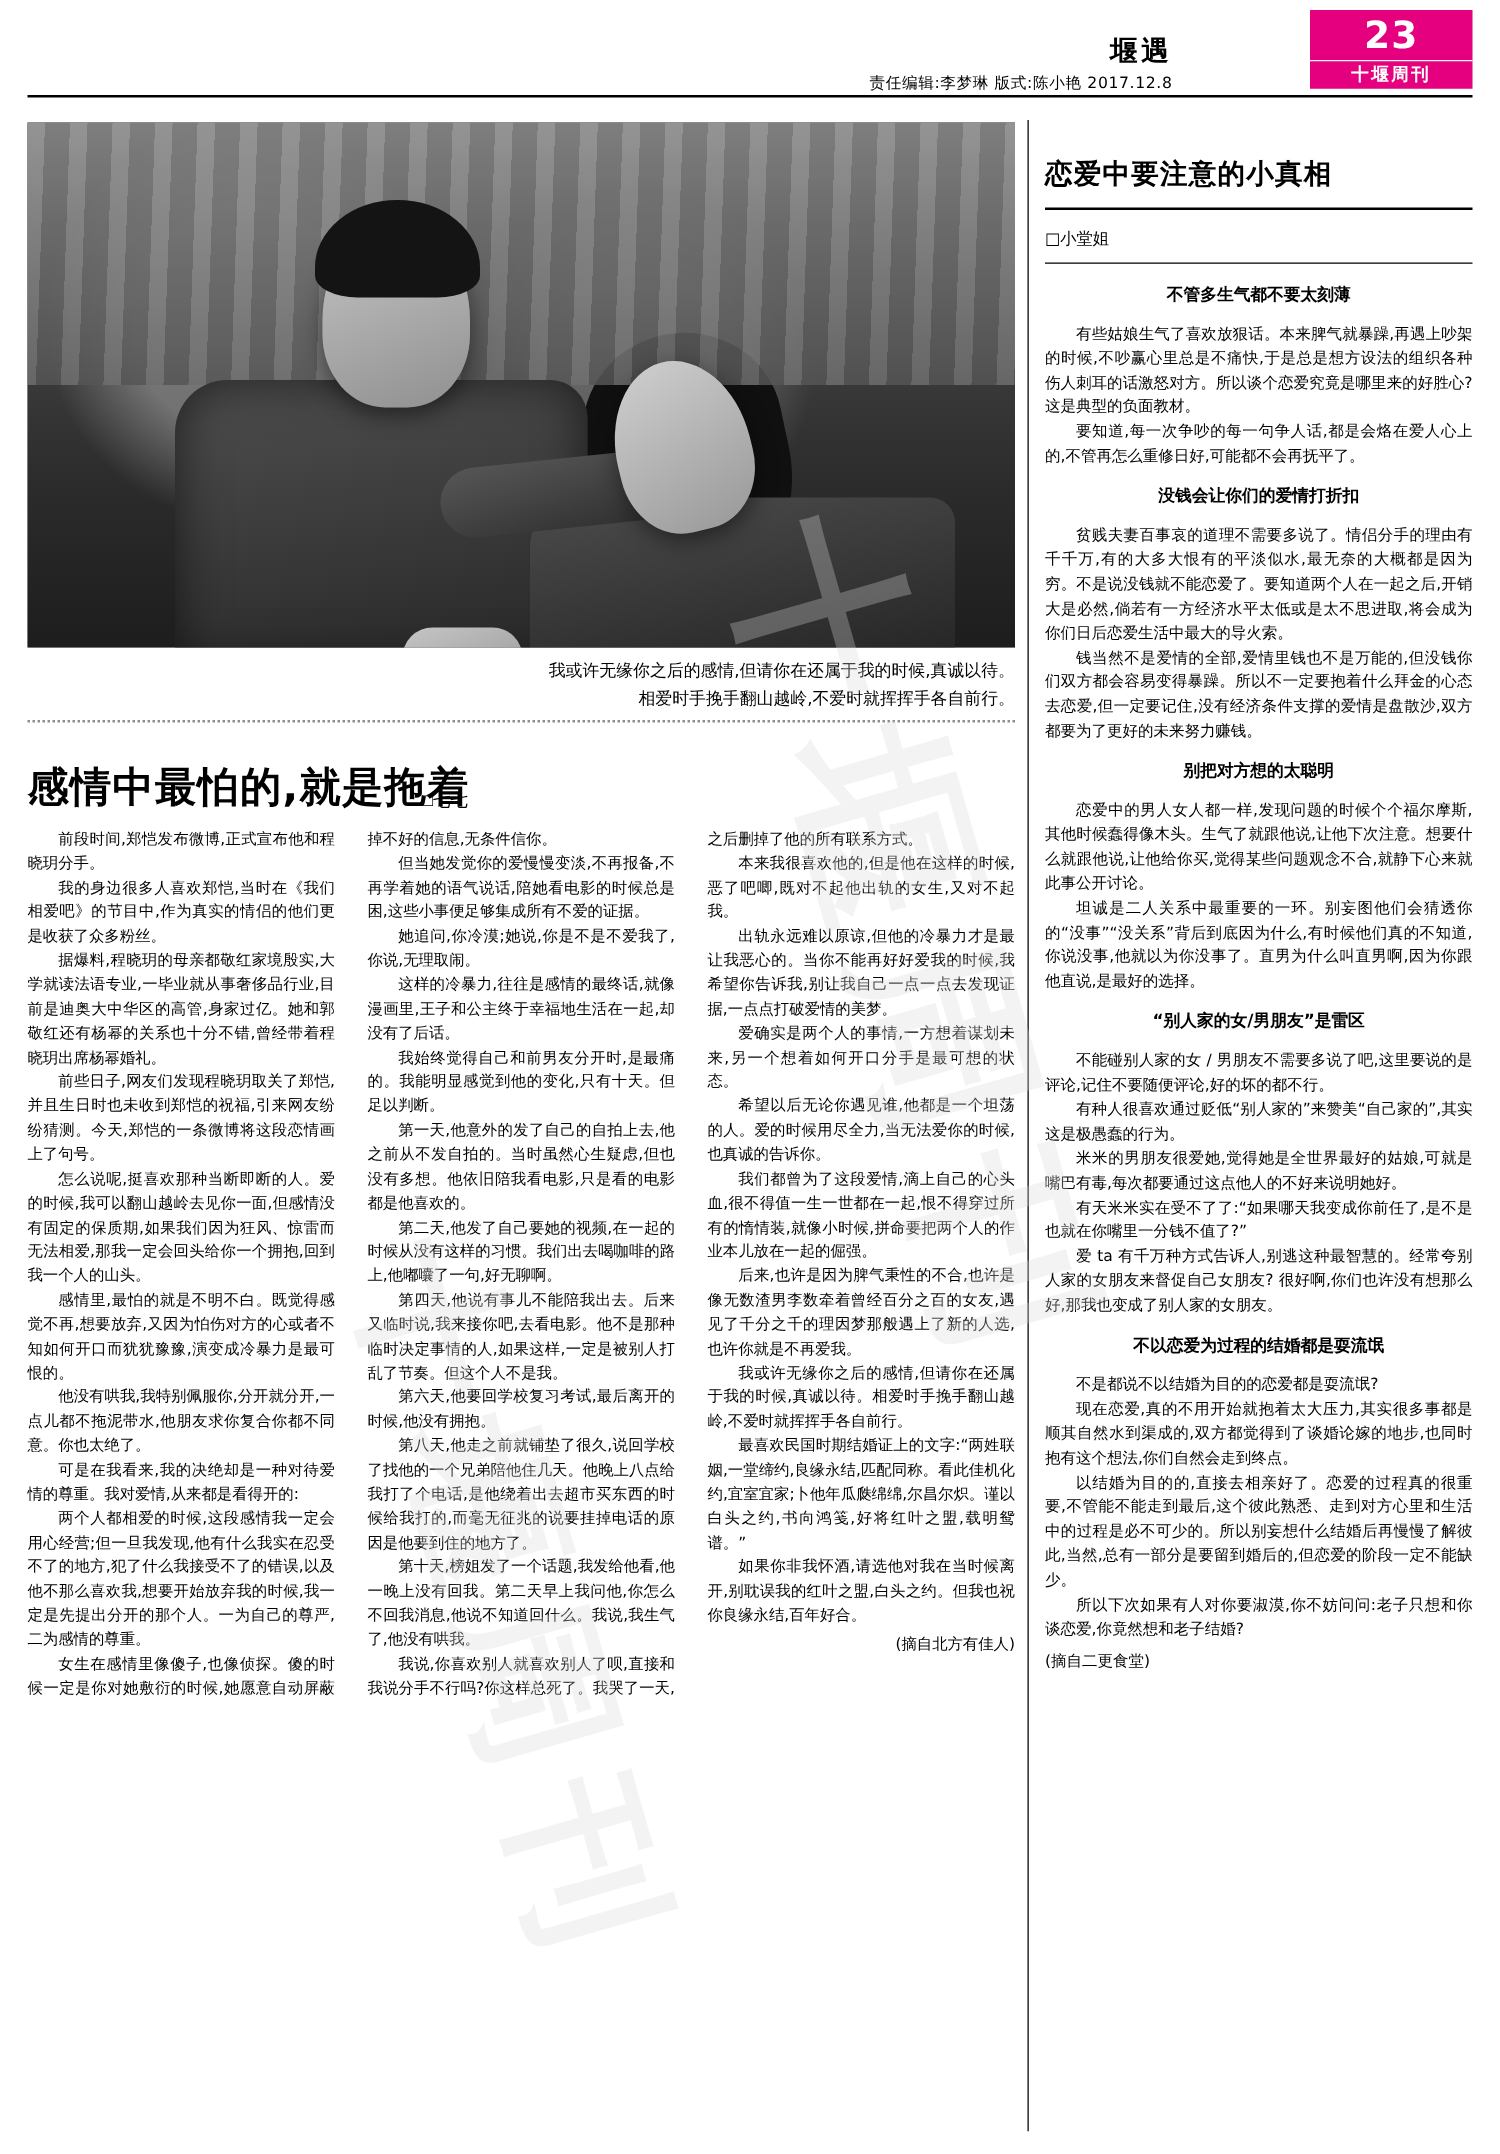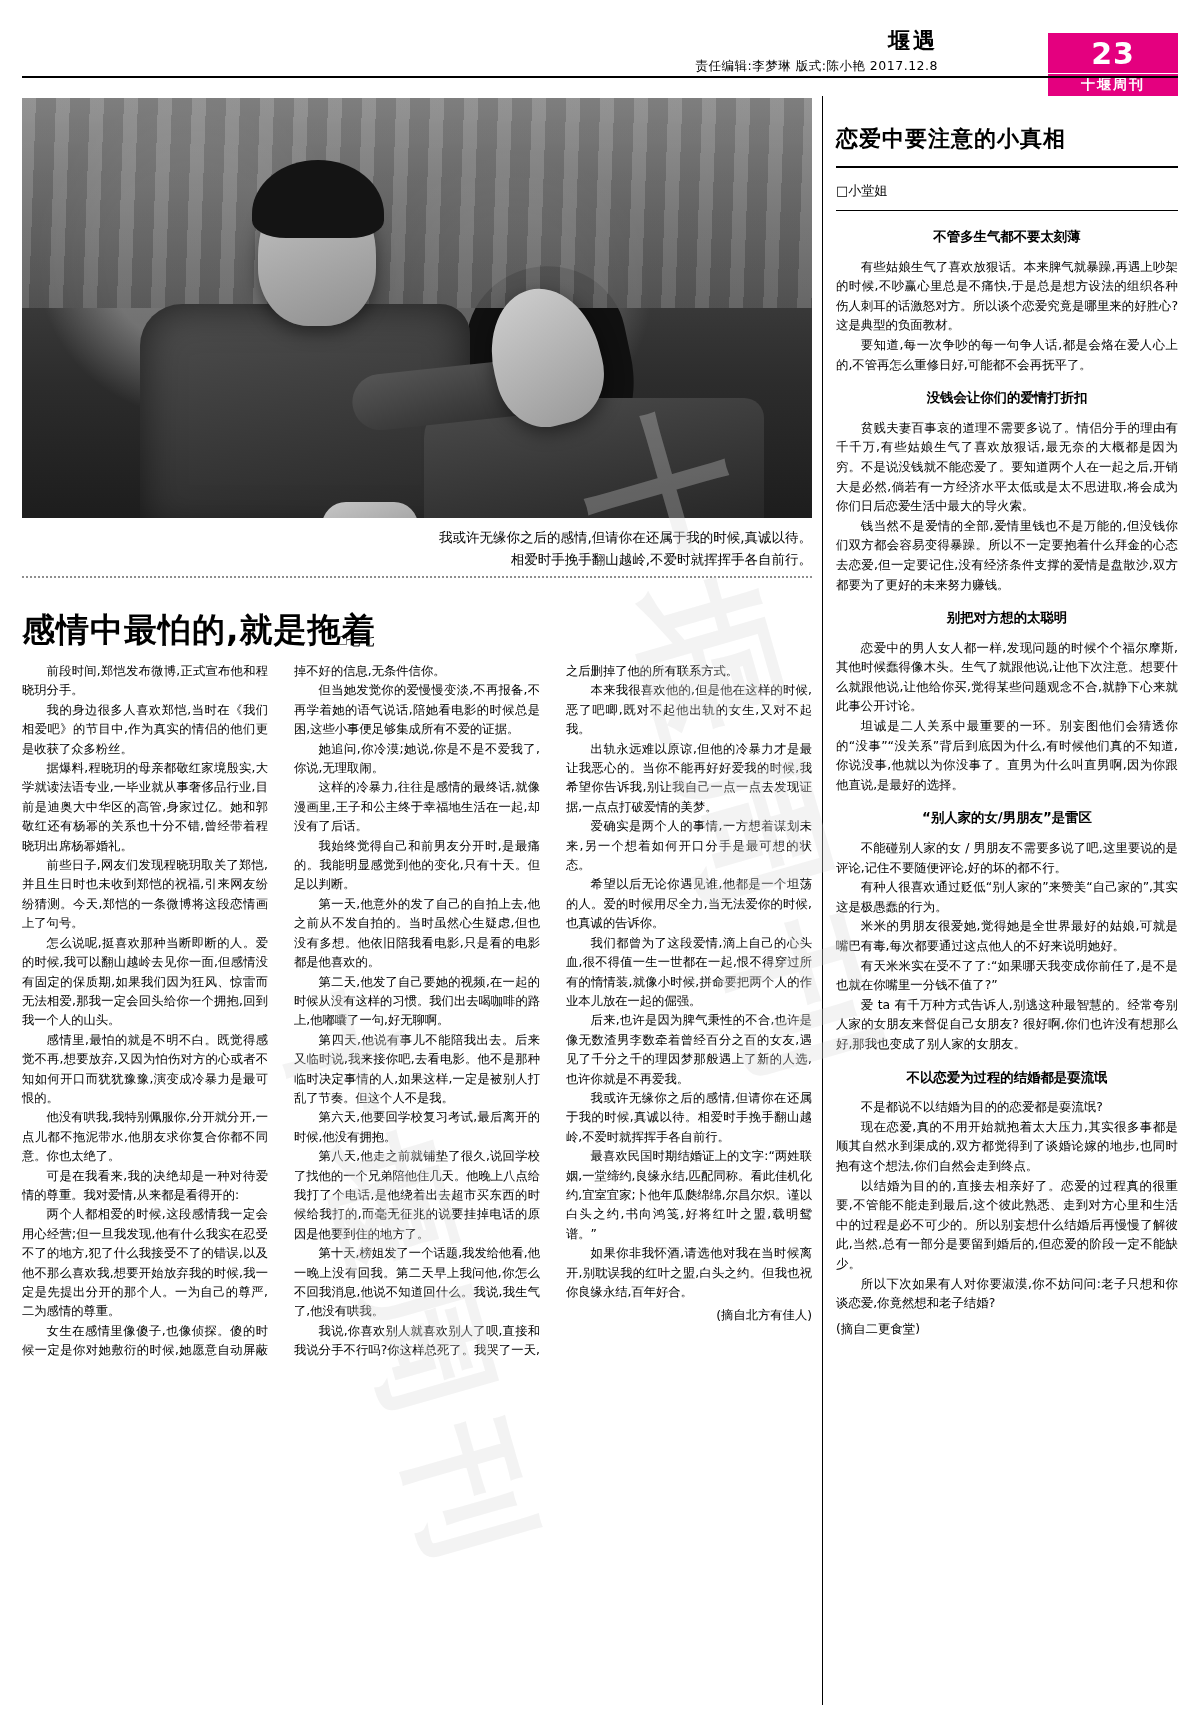--- a/index.html
+++ b/index.html
@@ -26,21 +26,21 @@
     font-family:"DejaVu Sans", sans-serif;
   }
   .mast-credits {
     position:absolute; right:262px; top:58px;
     font-size:12.5px; letter-spacing:0.5px;
     white-space:nowrap;
     font-family:"DejaVu Sans", sans-serif;
   }
   .mast-badge {
     position:absolute; right:22px; top:8px;
-    width:130px; height:60px;margin-top:25px;
+    width:130px; height:60px;
   }
   .mast-badge .num {
     width:130px; height:40px;
     background:#e4007f;
     color:#fff;
     font-family:"DejaVu Sans", sans-serif;
     font-size:30px; font-weight:bold;
     display:flex; align-items:center; justify-content:center;
     letter-spacing:1px;
   }
@@ -305,21 +305,21 @@
   <div class="right-col">
     <div class="r-title">恋爱中要注意的小真相</div>
     <div class="r-rule"></div>
     <div class="r-byline">□小堂姐</div>
     <div class="r-rule2"></div>
     <div class="r-body" id="right-body">
         <h3>不管多生气都不要太刻薄</h3>
         <p>有些姑娘生气了喜欢放狠话。本来脾气就暴躁,再遇上吵架的时候,不吵赢心里总是不痛快,于是总是想方设法的组织各种伤人刺耳的话激怒对方。所以谈个恋爱究竟是哪里来的好胜心? 这是典型的负面教材。</p>
         <p>要知道,每一次争吵的每一句争人话,都是会烙在爱人心上的,不管再怎么重修日好,可能都不会再抚平了。</p>
         <h3>没钱会让你们的爱情打折扣</h3>
-        <p>贫贱夫妻百事哀的道理不需要多说了。情侣分手的理由有千千万,有些姑娘生气了喜欢放狠话,最无奈的大概都是因为穷。不是说没钱就不能恋爱了。要知道两个人在一起之后,开销大是必然,倘若有一方经济水平太低或是太不思进取,将会成为你们日后恋爱生活中最大的导火索。</p>
+        <p>贫贱夫妻百事哀的道理不需要多说了。情侣分手的理由有千千万,有的大多大恨有的平淡似水,最无奈的大概都是因为穷。不是说没钱就不能恋爱了。要知道两个人在一起之后,开销大是必然,倘若有一方经济水平太低或是太不思进取,将会成为你们日后恋爱生活中最大的导火索。</p>
         <p>钱当然不是爱情的全部,爱情里钱也不是万能的,但没钱你们双方都会容易变得暴躁。所以不一定要抱着什么拜金的心态去恋爱,但一定要记住,没有经济条件支撑的爱情是盘散沙,双方都要为了更好的未来努力赚钱。</p>
         <h3>别把对方想的太聪明</h3>
         <p>恋爱中的男人女人都一样,发现问题的时候个个福尔摩斯,其他时候蠢得像木头。生气了就跟他说,让他下次注意。想要什么就跟他说,让他给你买,觉得某些问题观念不合,就静下心来就此事公开讨论。</p>
         <p>坦诚是二人关系中最重要的一环。别妄图他们会猜透你的“没事”“没关系”背后到底因为什么,有时候他们真的不知道,你说没事,他就以为你没事了。直男为什么叫直男啊,因为你跟他直说,是最好的选择。</p>
         <h3>“别人家的女/男朋友”是雷区</h3>
         <p>不能碰别人家的女 / 男朋友不需要多说了吧,这里要说的是评论,记住不要随便评论,好的坏的都不行。</p>
         <p>有种人很喜欢通过贬低“别人家的”来赞美“自己家的”,其实这是极愚蠢的行为。</p>
         <p>米米的男朋友很爱她,觉得她是全世界最好的姑娘,可就是嘴巴有毒,每次都要通过这点他人的不好来说明她好。</p>
         <p>有天米米实在受不了了:“如果哪天我变成你前任了,是不是也就在你嘴里一分钱不值了?”</p>
         <p>爱 ta 有千万种方式告诉人,别逃这种最智慧的。经常夸别人家的女朋友来督促自己女朋友? 很好啊,你们也许没有想那么好,那我也变成了别人家的女朋友。</p>

